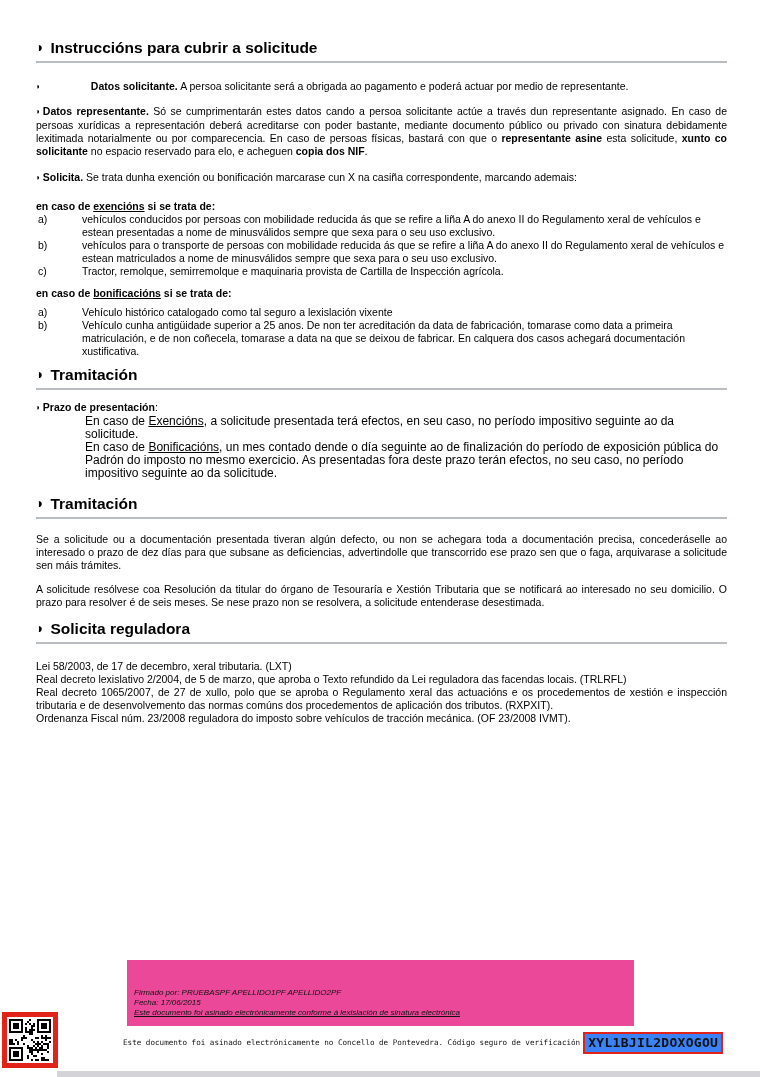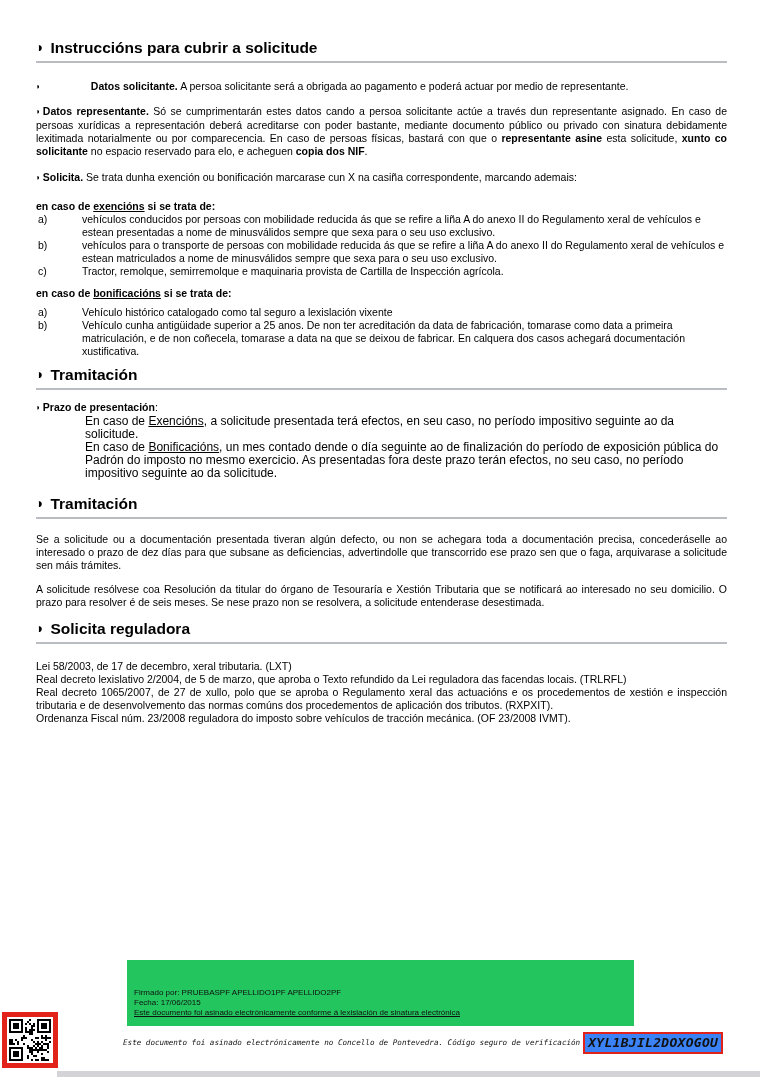--- a/index.html
+++ b/index.html
@@ -25,38 +25,38 @@
   .list-item{display:flex;font-size:10.5px;line-height:13px;}
   .li-label{flex:none;width:44px;padding-left:2px;}
   .li-text{flex:1;}
   .indent-line{margin-left:49px;font-size:12px;line-height:13px;}  .mt7{margin-top:7px;}  .mt9{margin-top:9px;}
   .mt11{margin-top:11px;}.mt13{margin-top:13px;}.mt14{margin-top:14px;}
   .mt15{margin-top:15px;}.mt16{margin-top:16px;}.mt17{margin-top:17px;}
   .mt10{margin-top:10px;}.mb6{margin-bottom:6px;}
 
   .signature-box{
     position:absolute;left:127px;top:960px;width:507px;height:66px;
-    background:#22c55e;
+    background:#ec4899;
     padding:28px 8px 0 7px;box-sizing:border-box;
-    font-size:8px;line-height:10px;color:#111;
+    font-size:8px;line-height:10px;color:#111;font-style:italic;
   }
   .sig-underline{text-decoration:underline;}
 
   .qr-frame{
     position:absolute;left:2px;top:1012px;width:56px;height:56px;
     background:#e2231a;
     display:flex;align-items:center;justify-content:center;
   }
   .qr-inner{width:46px;height:46px;background:#fff;display:flex;align-items:center;justify-content:center;}
 
   .footer-line{
     position:absolute;left:123px;top:1032px;
     font-family:"DejaVu Sans Mono","Liberation Mono",monospace;
     font-size:7.6px;line-height:16px;color:#111;
-    white-space:nowrap;display:flex;align-items:center;font-style:italic;
+    white-space:nowrap;display:flex;align-items:center;
   }
   .csv-code{
     display:inline-block;border:2px solid #e2231a;background:#3b82f6;
     padding:1px 3px;margin-left:3px;
     font-size:13px;font-weight:bold;letter-spacing:0.3px;
   }
   .bottom-strip{
     position:absolute;left:57px;right:0;bottom:0;height:6px;background:#d4d4d8;
   }
 </style>

